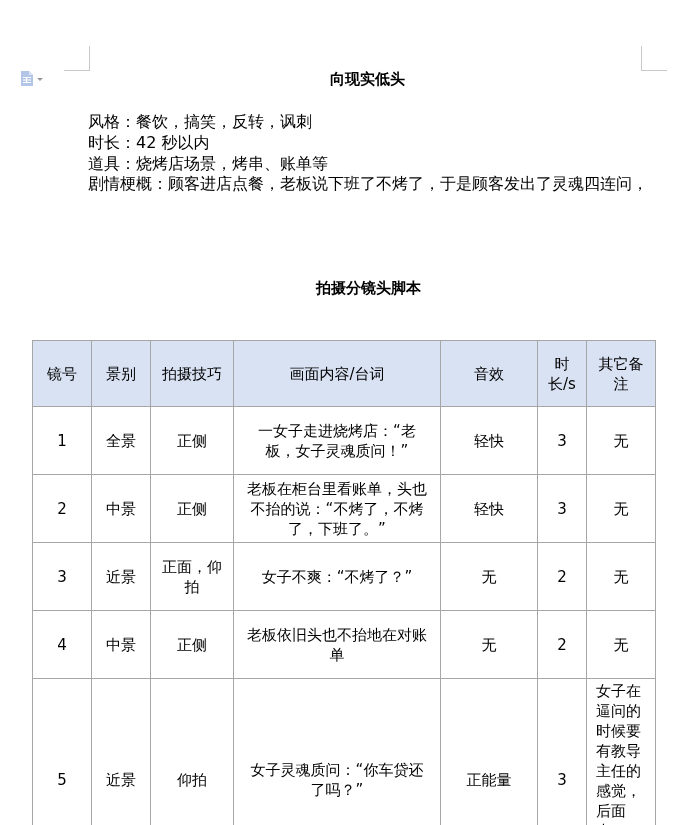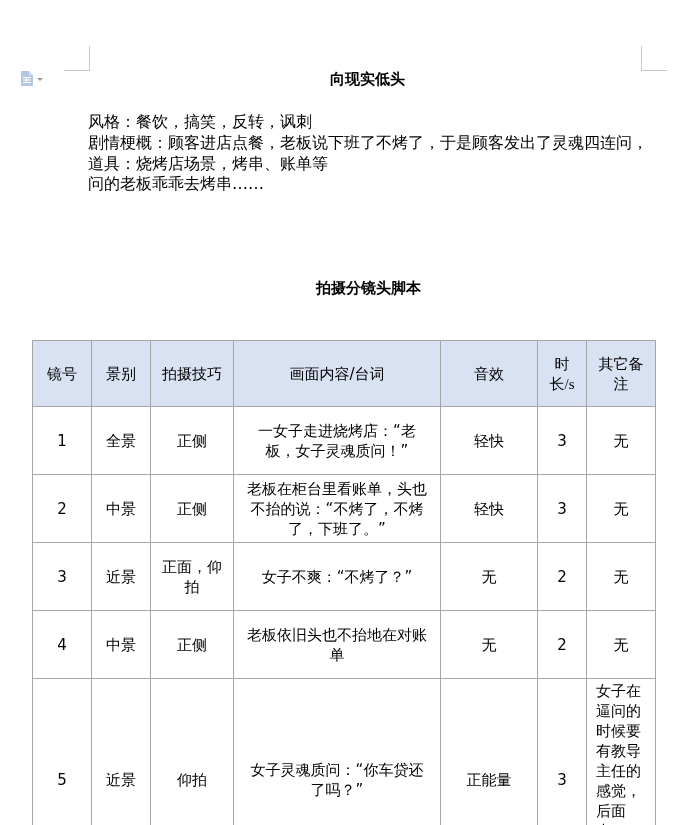--- a/index.html
+++ b/index.html
@@ -120,23 +120,23 @@
       <rect x="5" y="7" width="1" height="5" fill="#fff"></rect>
     </svg>
   </span>
   <span class="dropdown-caret"></span>
 </div>
 
 <div class="title">向现实低头</div>
 
 <div class="meta">
   <div>风格：餐饮，搞笑，反转，讽刺</div>
+  <div>时长：42 秒以内</div>
+  <div>道具：烧烤店场景，烤串、账单等</div>
   <div>剧情梗概：顾客进店点餐，老板说下班了不烤了，于是顾客发出了灵魂四连问，</div>
-  <div>道具：烧烤店场景，烤串、账单等</div>
-  <div>问的老板乖乖去烤串……</div>
 </div>
 
 <div class="subtitle">拍摄分镜头脚本</div>
 
 <table class="shot-table">
   <colgroup>
     <col style="width:59px">
     <col style="width:59px">
     <col style="width:83px">
     <col style="width:207px">
@@ -144,21 +144,21 @@
     <col style="width:49px">
     <col style="width:69px">
   </colgroup>
   <thead>
     <tr>
       <th>镜号</th>
       <th>景别</th>
       <th>拍摄技巧</th>
       <th>画面内容/台词</th>
       <th>音效</th>
-      <th style="padding:0 6px;font-family:Liberation Serif, serif;">时长/s</th>
+      <th style="padding:0 6px;">时长/s</th>
       <th style="padding:0 10px;margin-top:48px;">其它备注</th>
     </tr>
   </thead>
   <tbody>
     <tr>
       <td>1</td>
       <td>全景</td>
       <td>正侧</td>
       <td>一女子走进烧烤店：“老板，女子灵魂质问！”</td>
       <td>轻快</td>

